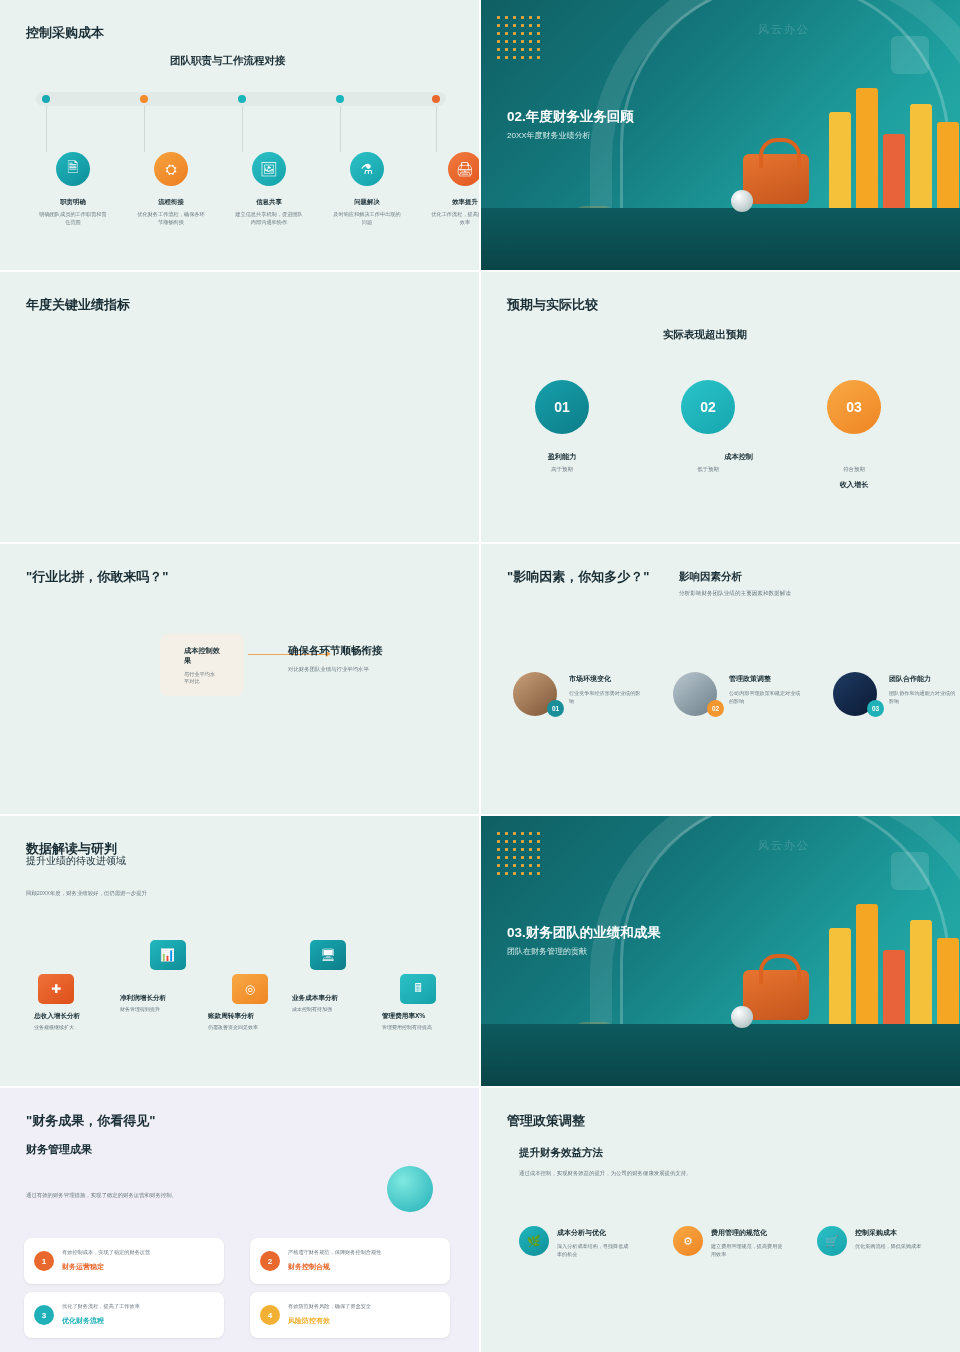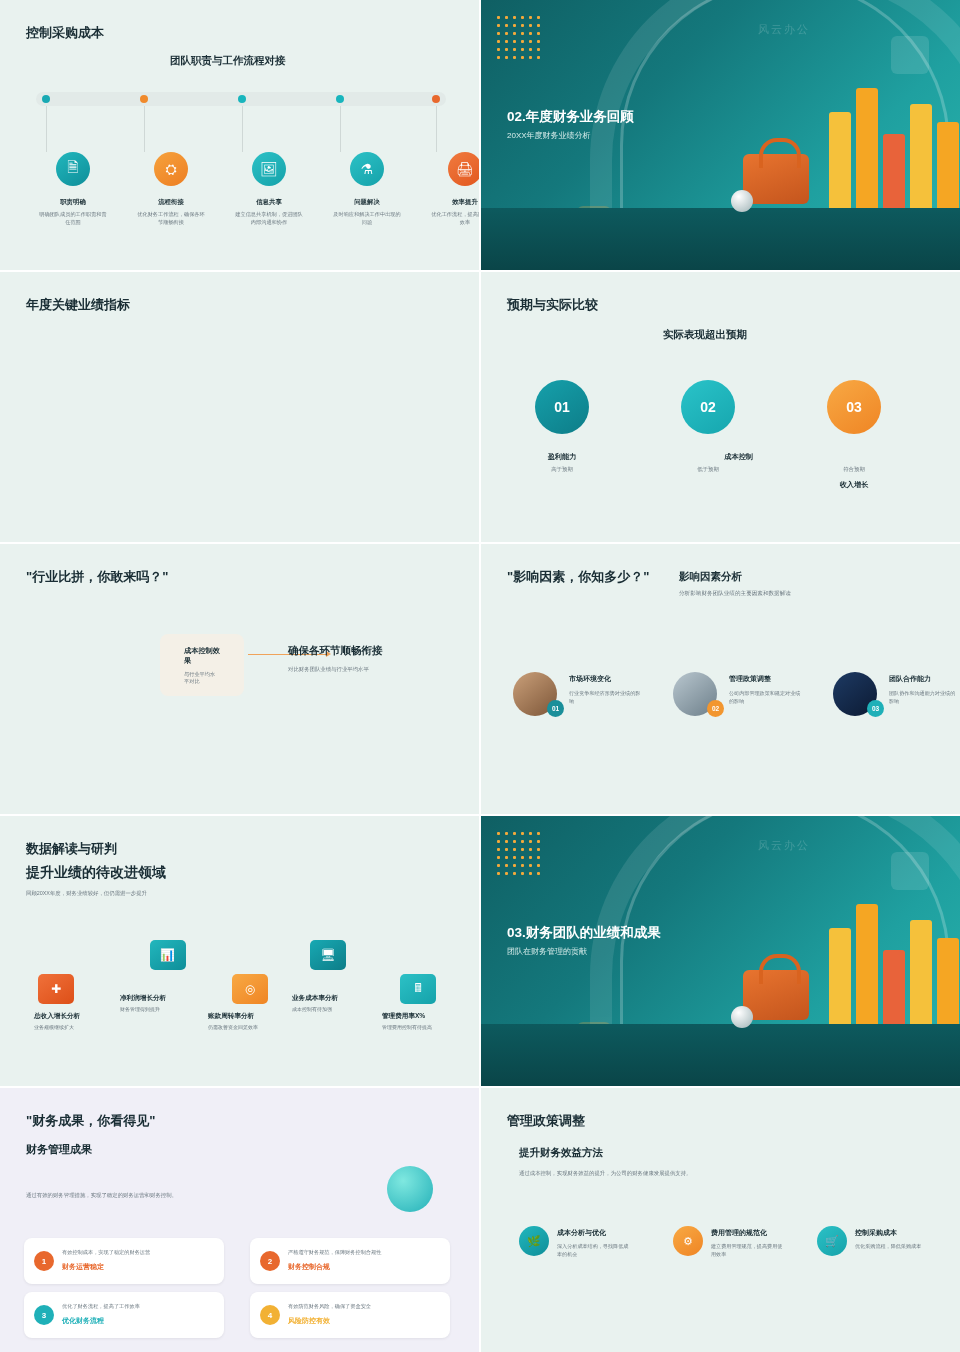--- a/index.html
+++ b/index.html
@@ -290,21 +290,21 @@
     <div style="position:absolute; left:248px; top:146px; font-size:5.1px; color:#6b7880; width:76px; line-height:1.55;">公司内部管理政策和规定对业绩的影响</div>
 
     <div class="photo-c" style="left:352px; top:128px; background:linear-gradient(140deg,#1d3a63,#0c1a33);"></div>
     <div class="badge" style="left:386px; top:156px; background:#1fb0b8;">03</div>
     <div style="position:absolute; left:408px; top:130px; font-size:7px; font-weight:bold; color:#1a2e35;">团队合作能力</div>
     <div style="position:absolute; left:408px; top:146px; font-size:5.1px; color:#6b7880; width:68px; line-height:1.55;">团队协作和沟通能力对业绩的影响</div>
   </div>
 
   <div class="slide">
     <div class="s-title">数据解读与研判</div>
-    <div style="position:absolute; left:26px; top:48px; font-size:14px; font-weight:bold; color:#1a2e35;">提升业绩的待改进领域</div>
+    <div style="position:absolute; left:26px; top:38px; font-size:10px; font-weight:normal; color:#1a2e35;">提升业绩的待改进领域</div>
     <div style="position:absolute; left:26px; top:74px; font-size:5.4px; color:#6b7880;">回顾20XX年度，财务业绩较好，但仍需进一步提升</div>
 
     <div class="sq-ic" style="left:38px;  top:158px; background:linear-gradient(145deg,#f0713a,#dd4f18);">✚</div>
     <div class="sq-t" style="left:34px;  top:196px;">总收入增长分析</div>
     <div class="sq-d" style="left:34px;  top:208px;">业务规模继续扩大</div>
 
     <div class="sq-ic" style="left:150px; top:124px; background:linear-gradient(145deg,#22b7bd,#0e8e99);">📊</div>
     <div class="sq-t" style="left:120px; top:178px;">净利润增长分析</div>
     <div class="sq-d" style="left:120px; top:190px;">财务管理得到提升</div>
 

